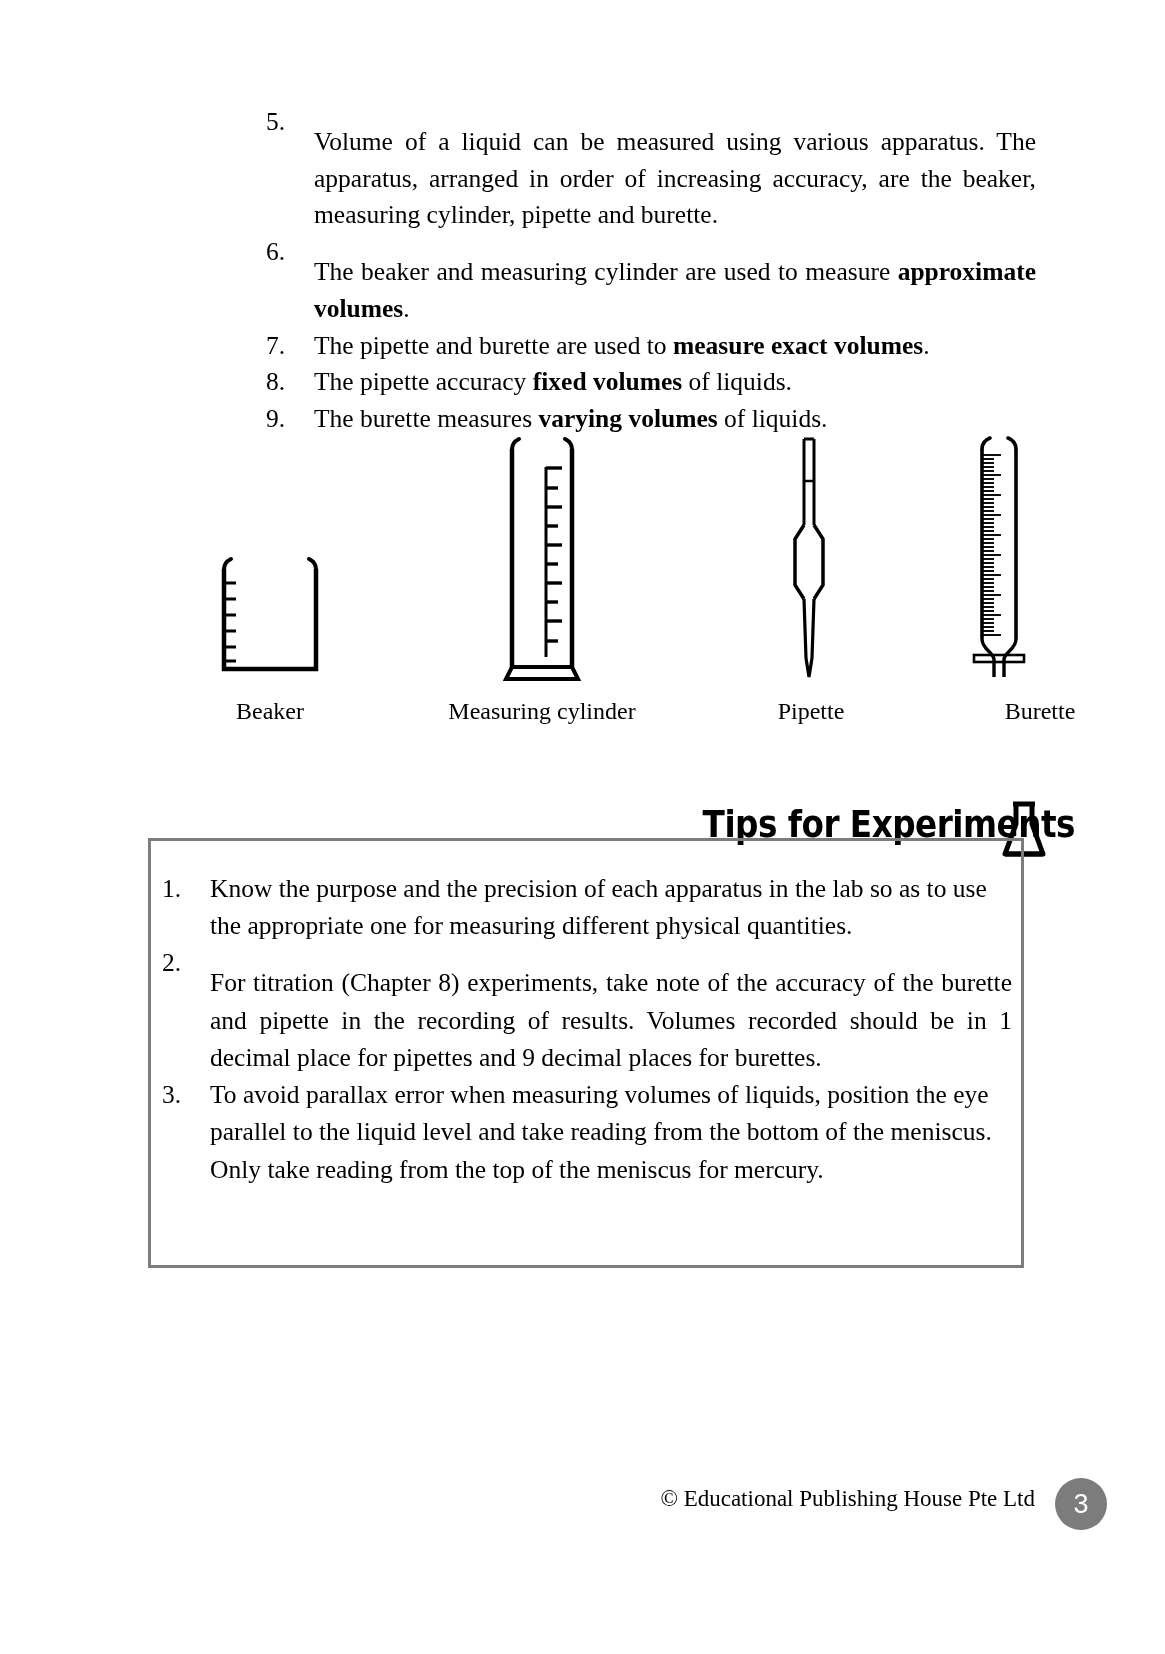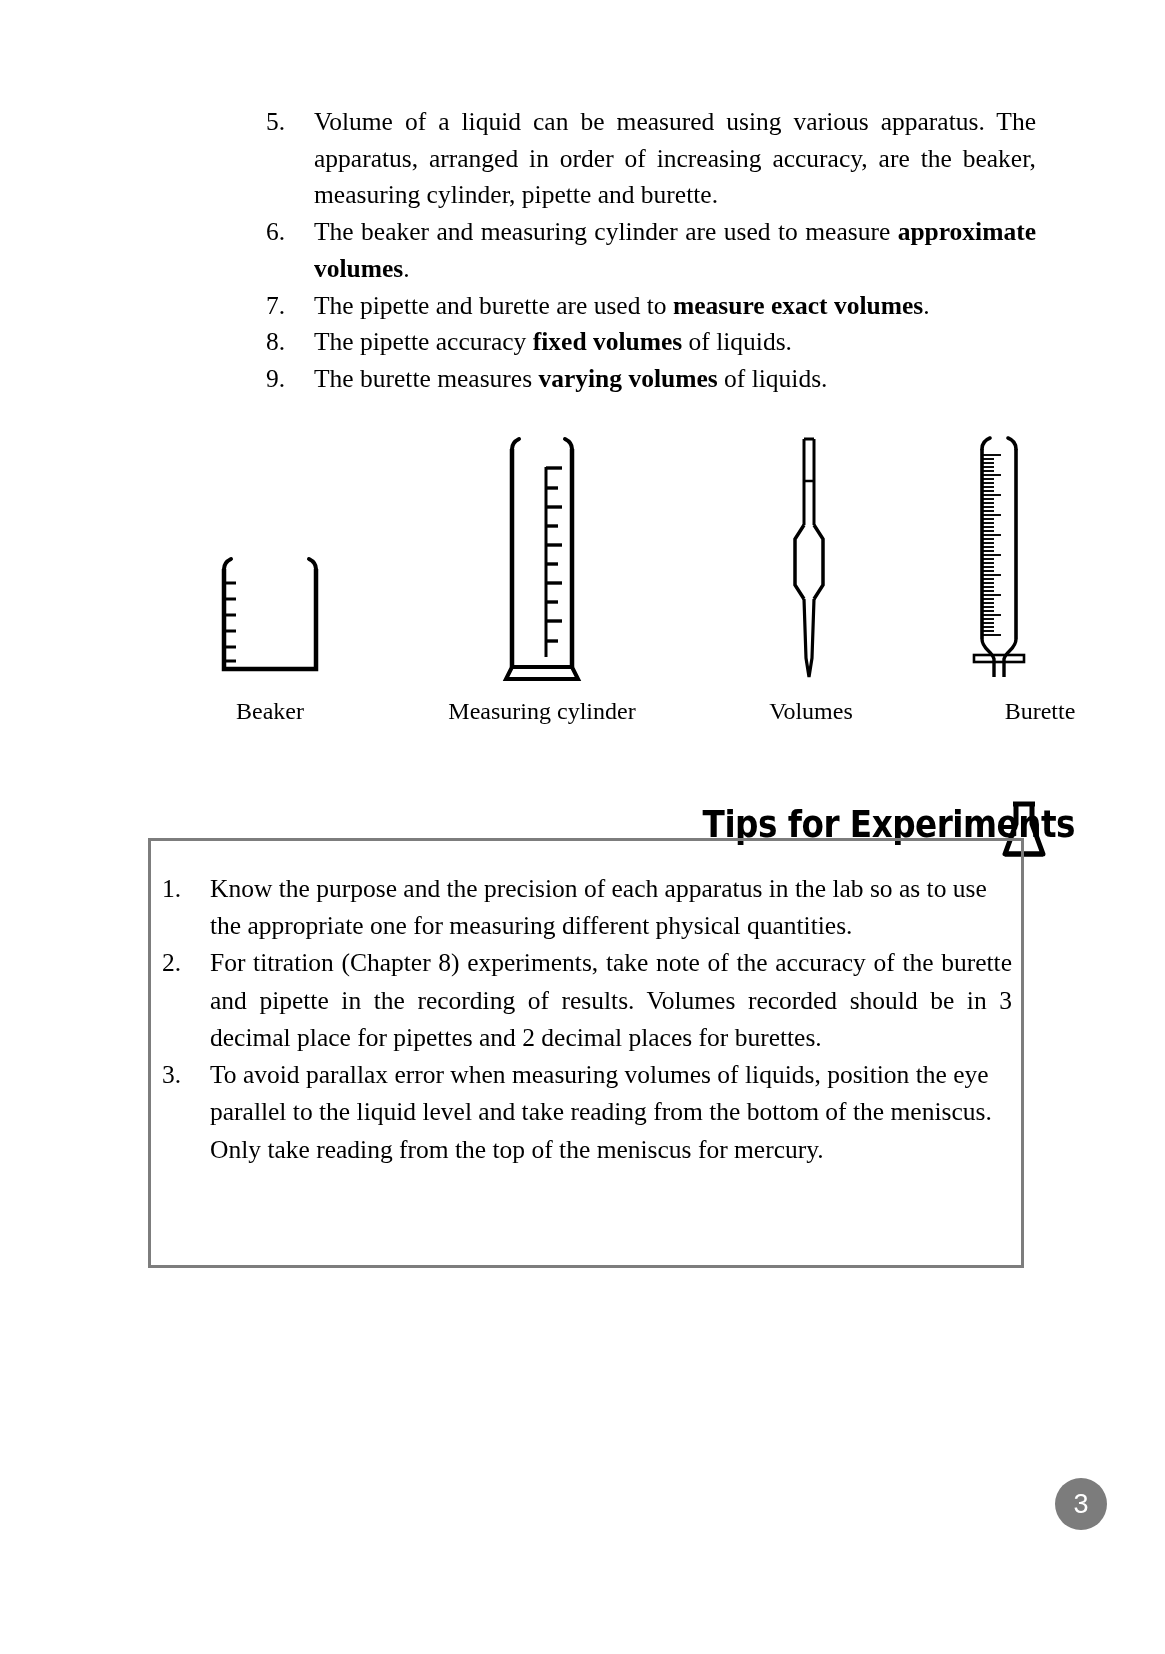--- a/index.html
+++ b/index.html
@@ -33,21 +33,21 @@
   .numitem .num {
     width: 56px;
     flex: 0 0 56px;
     text-align: left;
     padding-left: 8px;
     box-sizing: border-box;
   }
   .numitem .body {
     flex: 1 1 auto;
   }
-  .j-force { text-align: justify; }
+  .j-force { text-align: justify; margin-top: 20px; }
   b, .bold { font-weight: bold; }
 
   
   .figure {
     position: absolute;
     left: 180px;
     top: 415px;
     width: 890px;
     height: 310px;
   }
@@ -235,21 +235,21 @@
       <line x1="30" y1="6" x2="30" y2="92" stroke="#000" stroke-width="3"></line>
       <line x1="20" y1="6" x2="30" y2="6" stroke="#000" stroke-width="3"></line>
       <line x1="20" y1="48" x2="30" y2="48" stroke="#000" stroke-width="2.5"></line>
 
       <path d="M20 92 L11 106 L11 152 L20 166" stroke="#000" stroke-width="3.5" fill="none"></path>
       <path d="M30 92 L39 106 L39 152 L30 166" stroke="#000" stroke-width="3.5" fill="none"></path>
 
       <path d="M20 166 L22 225 L25 244 L28 225 L30 166" stroke="#000" stroke-width="3.2" fill="none"></path>
     </svg>
   </div>
-  <div class="caption" style="left:546px; width:170px;">Volumes</div>
+  <div class="caption" style="left:546px; width:170px;">Pipette</div>
 
   <div class="apparatus" style="left:788px; bottom:38px;">
     <svg width="62" height="250" viewBox="0 0 62 250">
       <path d="M14 16 C14 10, 17 7, 22 5" stroke="#000" stroke-width="3.6" fill="none" stroke-linecap="round"></path>
       <path d="M48 16 C48 10, 45 7, 40 5" stroke="#000" stroke-width="3.6" fill="none" stroke-linecap="round"></path>
       <line x1="14" y1="16" x2="14" y2="206" stroke="#000" stroke-width="3.6"></line>
       <line x1="48" y1="16" x2="48" y2="206" stroke="#000" stroke-width="3.6"></line>
 
       <g stroke="#000" stroke-width="1.9">
         <line x1="14" y1="22" x2="33" y2="22"></line>
@@ -324,23 +324,24 @@
 <div class="tips-leader" style="background: rgb(125, 125, 125);"></div>
 <div class="tips-box" style="border-color: rgb(125, 125, 125);"></div>
 
 <div class="tips-list">
   <div class="tipitem">
     <div class="num">1.</div>
     <div class="body">Know the purpose and the precision of each apparatus in the lab so as to use the appropriate one for measuring different physical quantities.</div>
   </div>
   <div class="tipitem">
     <div class="num">2.</div>
-    <div class="body j-force">For titration (Chapter 8) experiments, take note of the accuracy of the burette and pipette in the recording of results. Volumes recorded should be in 3 decimal place for pipettes and 2 decimal places for burettes.</div>
+    <div class="body j-force">For titration (Chapter 8) experiments, take note of the accuracy of the burette and pipette in the recording of results. Volumes recorded should be in 1 decimal place for pipettes and 9 decimal places for burettes.</div>
   </div>
   <div class="tipitem">
     <div class="num">3.</div>
     <div class="body">To avoid parallax error when measuring volumes of liquids, position the eye parallel to the liquid level and take reading from the bottom of the meniscus. Only take reading from the top of the meniscus for mercury.</div>
   </div>
 </div>
 
 <div class="footer">
+  <div class="footer-text">© Educational Publishing House Pte Ltd</div>
   <div class="page-badge" style="background: rgb(124, 124, 124);">3</div>
 </div>
 
 </body></html>

